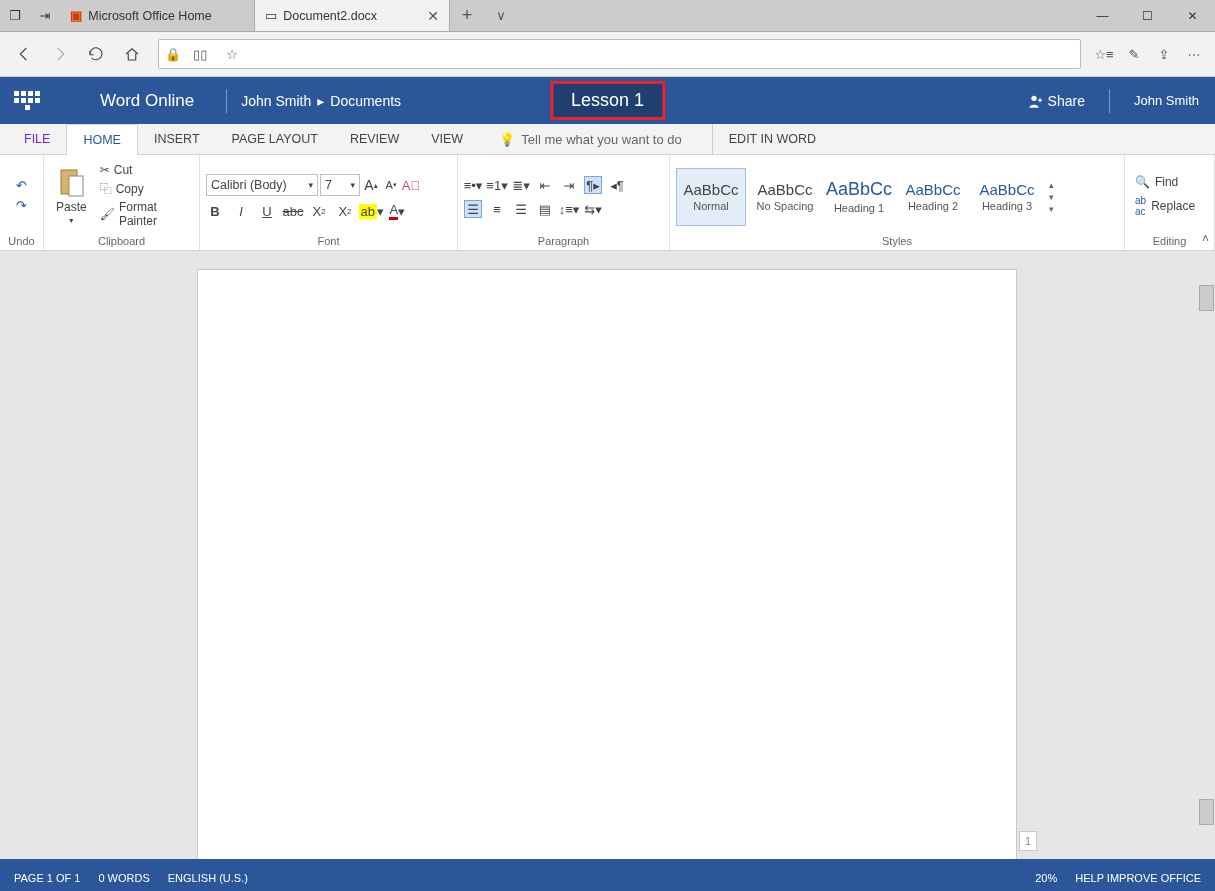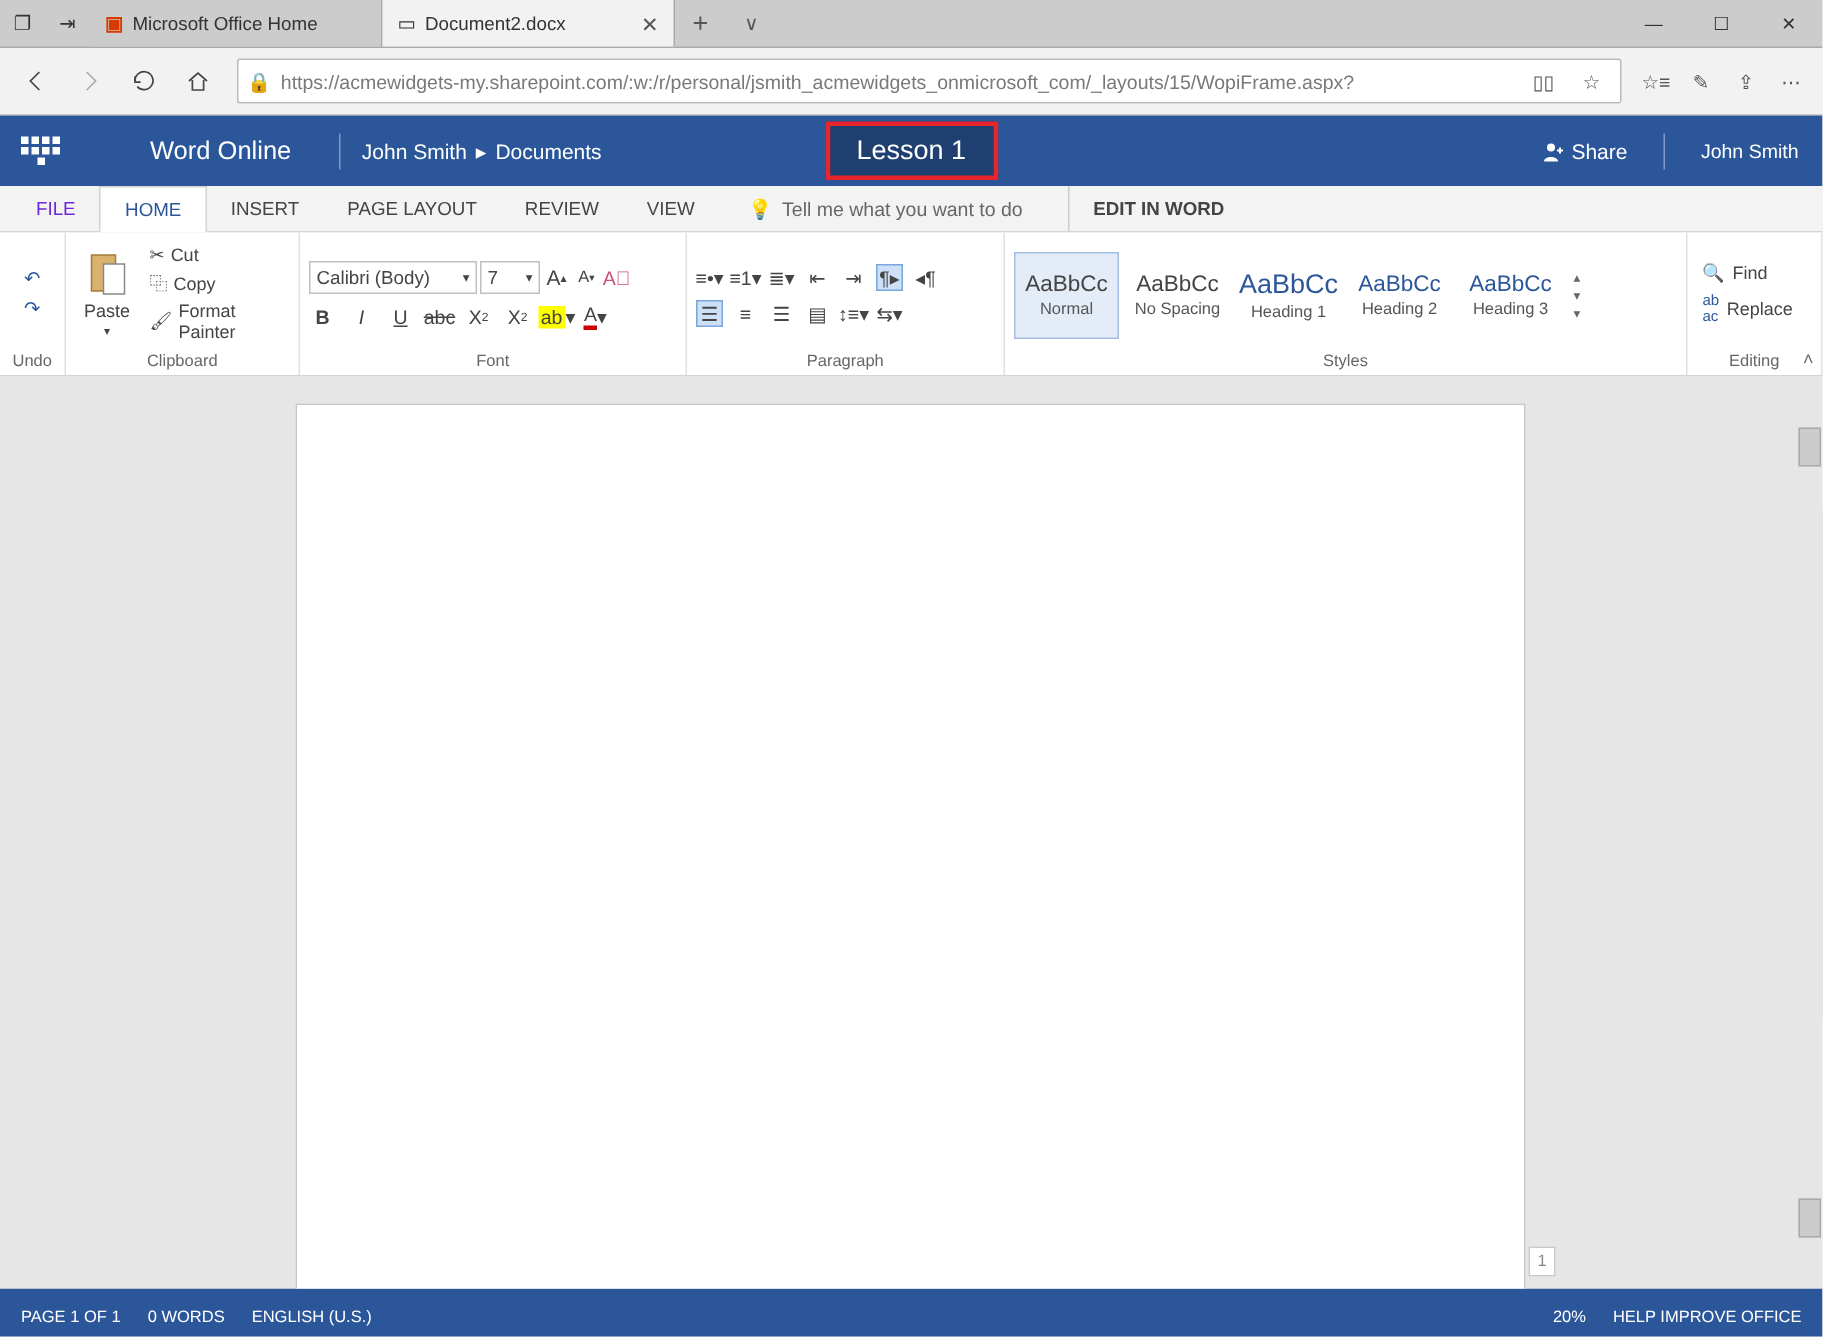--- a/index.html
+++ b/index.html
@@ -33,21 +33,21 @@
 .doc-title-box { position:absolute; left:50%; transform:translateX(-50%); border:3px solid #e8252c; background:#1e3f6f; padding:6px 18px; font-size:18px;}
 .header-right { position:absolute; right:16px; display:flex; align-items:center; gap:10px;}
 .share { display:flex; align-items:center; gap:4px; font-size:14px;}
 
 
 .ribbon-tabs { background:#f3f3f3; height:31px; display:flex; align-items:stretch; border-bottom:1px solid #d4d4d4; padding-left:8px;}
 .rtab { padding:0 16px; display:flex; align-items:center; font-size:12.5px; color:#444; text-transform:uppercase; }
 .rtab.active { background:#fff; color:#2b579a; border-top:1px solid #d4d4d4; border-left:1px solid #d4d4d4; border-right:1px solid #d4d4d4; margin-bottom:-1px;}
 .rtab.file { color:#6d28d9; }
 .tell-me { display:flex; align-items:center; gap:6px; padding-left:20px; color:#666; font-size:13px; text-transform:none;}
-.riblink { display:flex; align-items:center; padding:0 16px; color:#444; font-size:12.5px; border-left:1px solid #ccc; margin-left:30px;font-weight:bold;}
+.riblink { display:flex; align-items:center; padding:0 16px; color:#444; font-size:12.5px; border-left:1px solid #ccc; margin-left:30px;}
 
 
 .ribbon { background:#fff; height:96px; display:flex; border-bottom:1px solid #d4d4d4; font-size:12px; color:#444; position:relative;}
 .rgroup { border-right:1px solid #e0e0e0; padding:3px 6px 0 6px; display:flex; flex-direction:column; }
 .rgroup-body { flex:1; display:flex; gap:4px; }
 .rgroup-label { text-align:center; font-size:11px; color:#666; padding:2px 0 3px 0; position:relative; }
 .vstack { display:flex; flex-direction:column; gap:2px; justify-content:center;}
 .small-btn { display:flex; align-items:center; gap:4px; padding:1px 3px; font-size:12px;}
 .big-btn { display:flex; flex-direction:column; align-items:center; justify-content:center; padding:2px 6px; gap:2px;}
 .row { display:flex; gap:2px; align-items:center;}
@@ -113,21 +113,20 @@
         <path d="M4 8 L4 13 L9 13" stroke="#444" stroke-width="1.5" fill="none"></path>
       </svg>
     </div>
   <div class="nav-btn">
       <svg width="18" height="18" viewBox="0 0 24 24">
         <path d="M4 12 L12 5 L20 12 M7 11 V20 H17 V11" stroke="#444" stroke-width="1.5" fill="none"></path>
       </svg>
     </div>
   <div class="url-box">
     <span style="color:#888;">🔒</span>
-    <input value="https://acmewidgets-my.sharepoint.com/:w:/r/personal/jsmith_acmewidgets_onmicrosoft_com/_layouts/15/WopiFrame.aspx?" style="">
     <span class="addr-icon">▯▯</span>
     <span class="addr-icon">☆</span>
   </div>
   <div class="addr-icon">☆≡</div>
   <div class="addr-icon">✎</div>
   <div class="addr-icon">⇪</div>
   <div class="addr-icon">⋯</div>
 </div>
 
 <div class="word-header">

